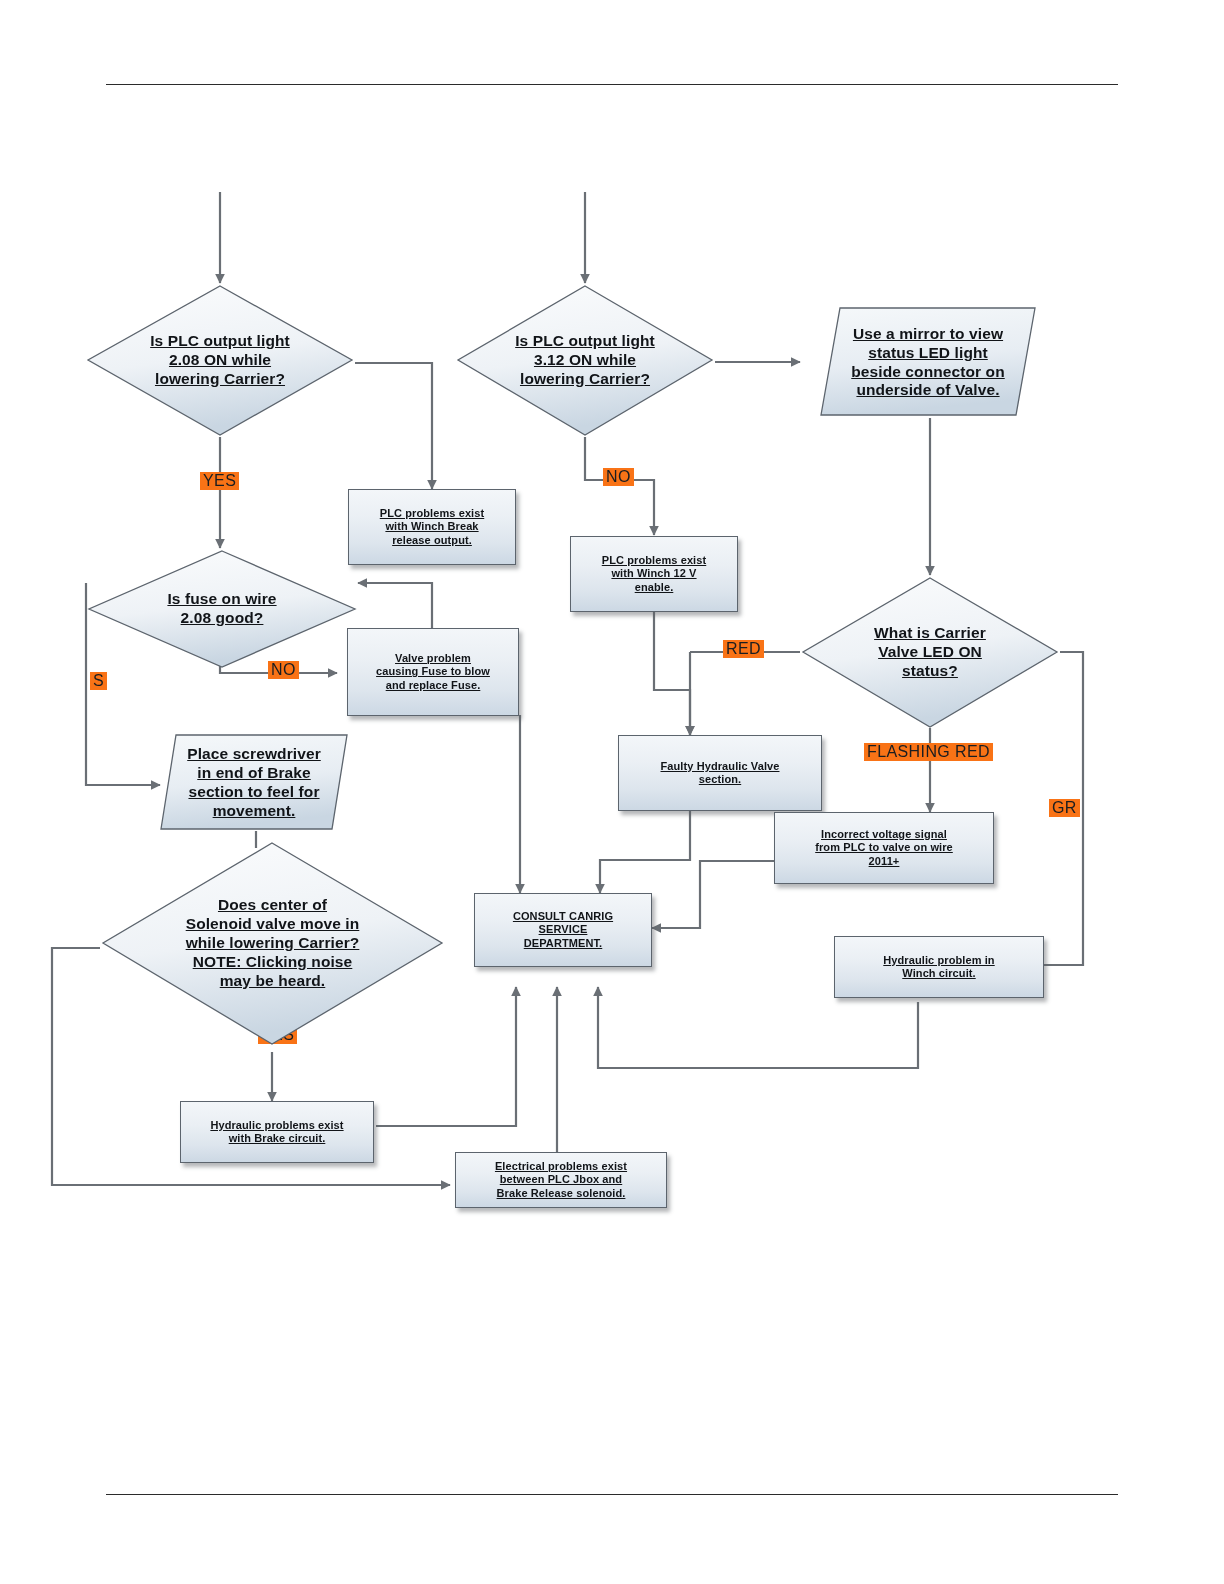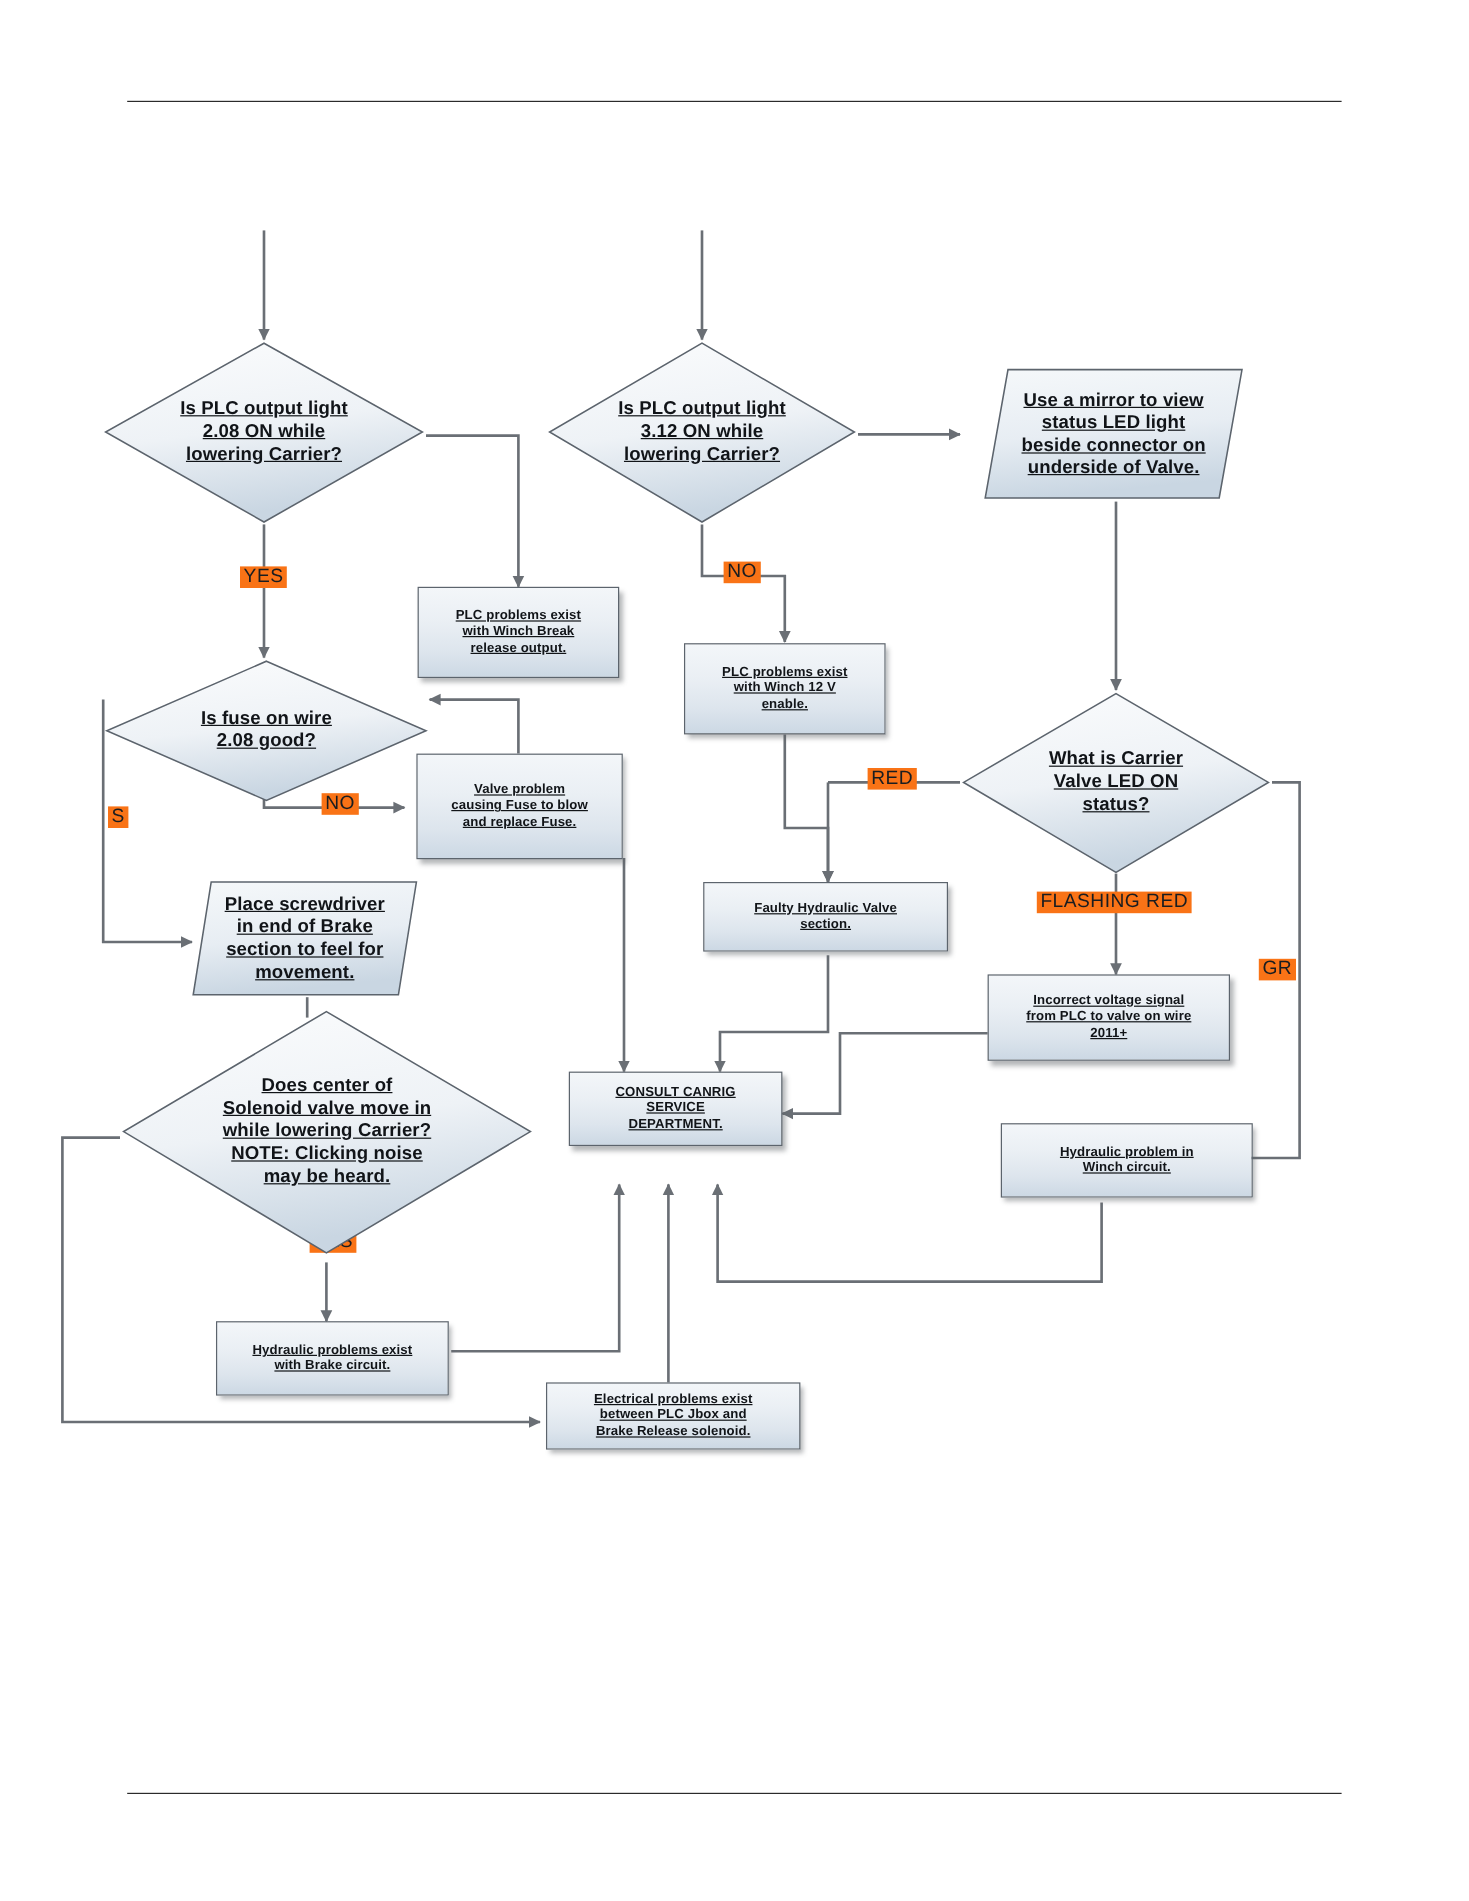--- a/index.html
+++ b/index.html
@@ -297,21 +297,21 @@
     </svg>
     <span class="txt">
       <span>Does center of</span><br>
       <span>Solenoid valve move in</span><br>
       <span>while lowering Carrier?</span><br>
       <span>NOTE: Clicking noise</span><br>
       <span>may be heard.</span>
     </span>
   </div>
 
-  <div class="node box" style="left:586px; top:735px; width:204px; height:58px;">
+  <div class="node box" style="left:618px; top:735px; width:204px; height:76px;">
     <span class="txt">
       <span>Faulty Hydraulic Valve</span><br>
       <span>section.</span>
     </span>
   </div>
 
   <div class="node diamond" style="left:800px; top:575px; width:260px; height:155px;">
     <svg viewBox="0 0 260 155" preserveAspectRatio="none">
       <defs>
           <linearGradient id="gd5" x1="0" y1="0" x2="0.25" y2="1">
@@ -322,29 +322,29 @@
         </defs>
       <polygon points="130,3 257,77 130,152 3,77" fill="url(#gd5)" stroke="#5c646d" stroke-width="1.3"></polygon>
     </svg>
     <span class="txt">
       <span>What is Carrier</span><br>
       <span>Valve LED ON</span><br>
       <span>status?</span>
     </span>
   </div>
 
-  <div class="node box" style="left:823px; top:812px; width:202px; height:72px;">
+  <div class="node box" style="left:774px; top:812px; width:220px; height:72px;">
     <span class="txt">
       <span>Incorrect voltage signal</span><br>
       <span>from PLC to valve on wire</span><br>
       <span>2011+</span>
     </span>
   </div>
 
-  <div class="node box" style="left:474px; top:893px; width:178px; height:62px;">
+  <div class="node box" style="left:474px; top:893px; width:178px; height:74px;">
     <span class="txt">
       <span>CONSULT CANRIG</span><br>
       <span>SERVICE</span><br>
       <span>DEPARTMENT.</span>
     </span>
   </div>
 
   <div class="node box" style="left:814px; top:936px; width:210px; height:62px;margin-left:20px;">
     <span class="txt">
       <span>Hydraulic problem in</span><br>

